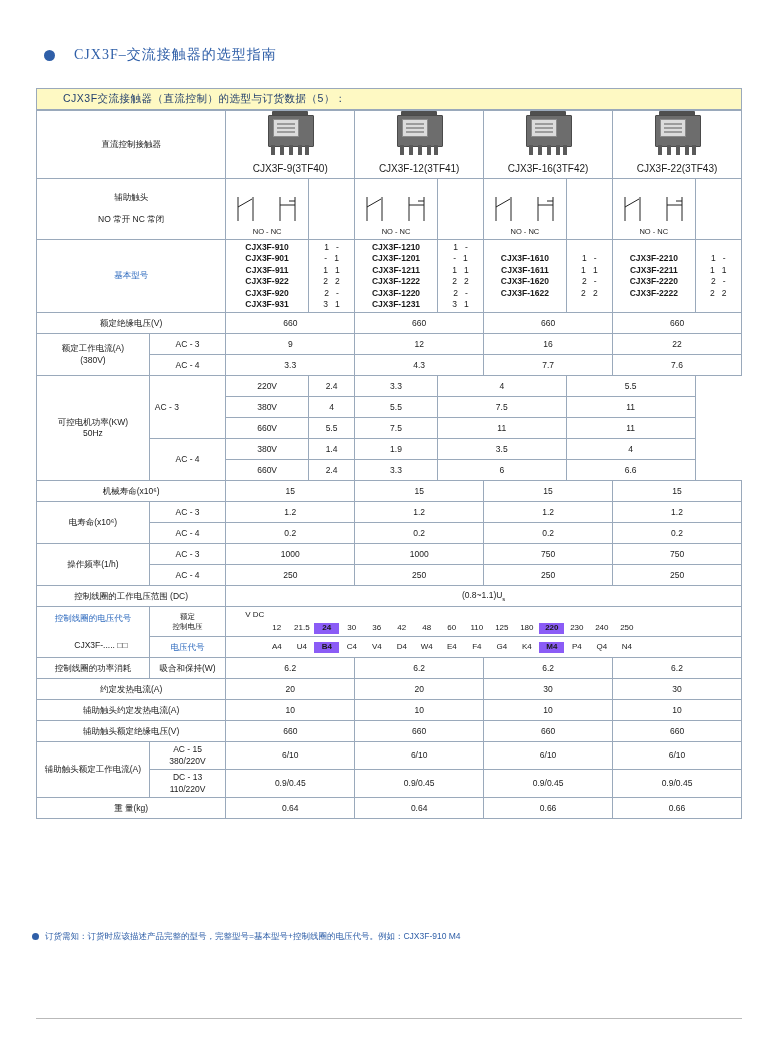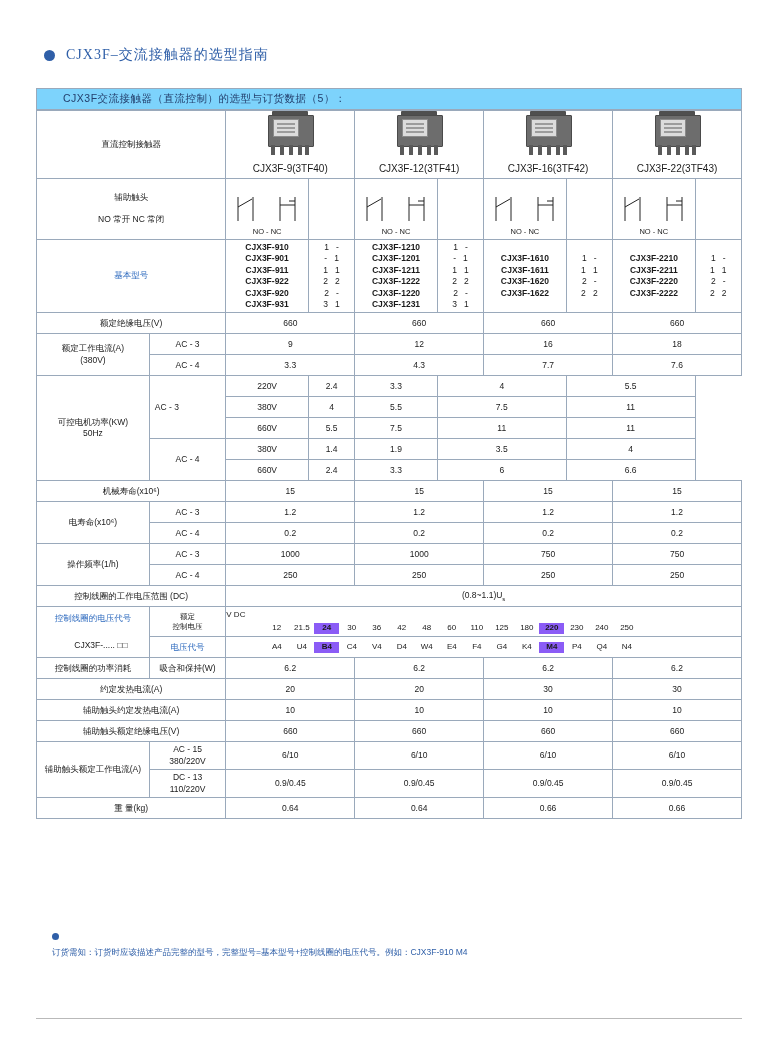--- a/index.html
+++ b/index.html
@@ -8,34 +8,34 @@
     background:#ffffff;
     font-family:"Liberation Sans","DejaVu Sans",sans-serif;
     font-size:9px;
     color:#1a1a1a;
     -webkit-font-smoothing:antialiased;
   }
   .page{position:relative;width:778px;height:1056px;box-sizing:border-box;}
 
   
   .title-row{
-    position:absolute;left:44px;top:46px;display:flex;align-items:center;gap:11px;
+    position:absolute;left:44px;top:46px;display:flex;align-items:center;gap:19px;
   }
   .bullet{
     width:11px;height:11px;border-radius:50%;background:#2f5fa8;display:inline-block;
   }
   .title-text{
     font-size:14px;color:#2f5fa8;letter-spacing:1px;
     font-family:"Liberation Serif","DejaVu Serif",serif;
   }
 
   
   .band{
     position:absolute;left:36px;top:88px;width:706px;height:22px;
-    background:#7dd3fc;border:1px solid #9aa9bb;box-sizing:border-box;
+    background:#fef9c3;border:1px solid #9aa9bb;box-sizing:border-box;
     display:flex;align-items:center;
   }
   .band span{
     margin-left:26px;font-size:10.5px;color:#24406e;letter-spacing:.5px;
   }
 
   
   table.main{
     position:absolute;left:36px;top:110px;width:706px;
     border-collapse:collapse;table-layout:fixed;
@@ -95,25 +95,25 @@
   
   .models{
     text-align:left;padding-left:6px;line-height:1.45;font-size:8px;white-space:pre;font-weight:bold;
   }
   .nc-col{line-height:1.45;font-size:8px;white-space:pre;text-align:center;}
 
   
   .vrow{display:flex;align-items:center;justify-content:flex-start;}
   .vcell{width:25px;text-align:center;font-size:8px;}
   .vcell.hl{background:#8b5cf6;font-weight:bold;}
-  .vdc{width:38px;text-align:left;font-size:8px;}
+  .vdc{width:38px;text-align:right;font-size:8px;}
 
   
   .note{
-    position:absolute;left:52px;top:930px;width:690px;display:flex;align-items:flex-start;gap:6px;flex-direction:column;
+    position:absolute;left:32px;top:930px;width:690px;display:flex;align-items:flex-start;gap:6px;
   }
   .note .bullet{width:7px;height:7px;margin-top:3px;background:#2f5fa8;}
   .note-text{font-size:8.5px;color:#2f5fa8;line-height:1.5;}
   .rule{
     position:absolute;left:36px;top:1018px;width:706px;border-top:1px solid #b9b9b9;
   }
 </style>
 </head>
 <body>
 
@@ -348,21 +348,21 @@
 
     <tr>
       <td rowspan="2" class="lbl">
         <div>额定工作电流(A)</div>
         <div>(380V)</div>
       </td>
       <td>AC - 3</td>
       <td colspan="2">9</td>
       <td colspan="2">12</td>
       <td colspan="2">16</td>
-      <td colspan="2">18</td>
+      <td colspan="2">22</td>
     </tr>
     <tr>
       <td>AC - 4</td>
       <td colspan="2">3.3</td>
       <td colspan="2">4.3</td>
       <td colspan="2">7.7</td>
       <td colspan="2">7.6</td>
     </tr>
 
     <tr>

